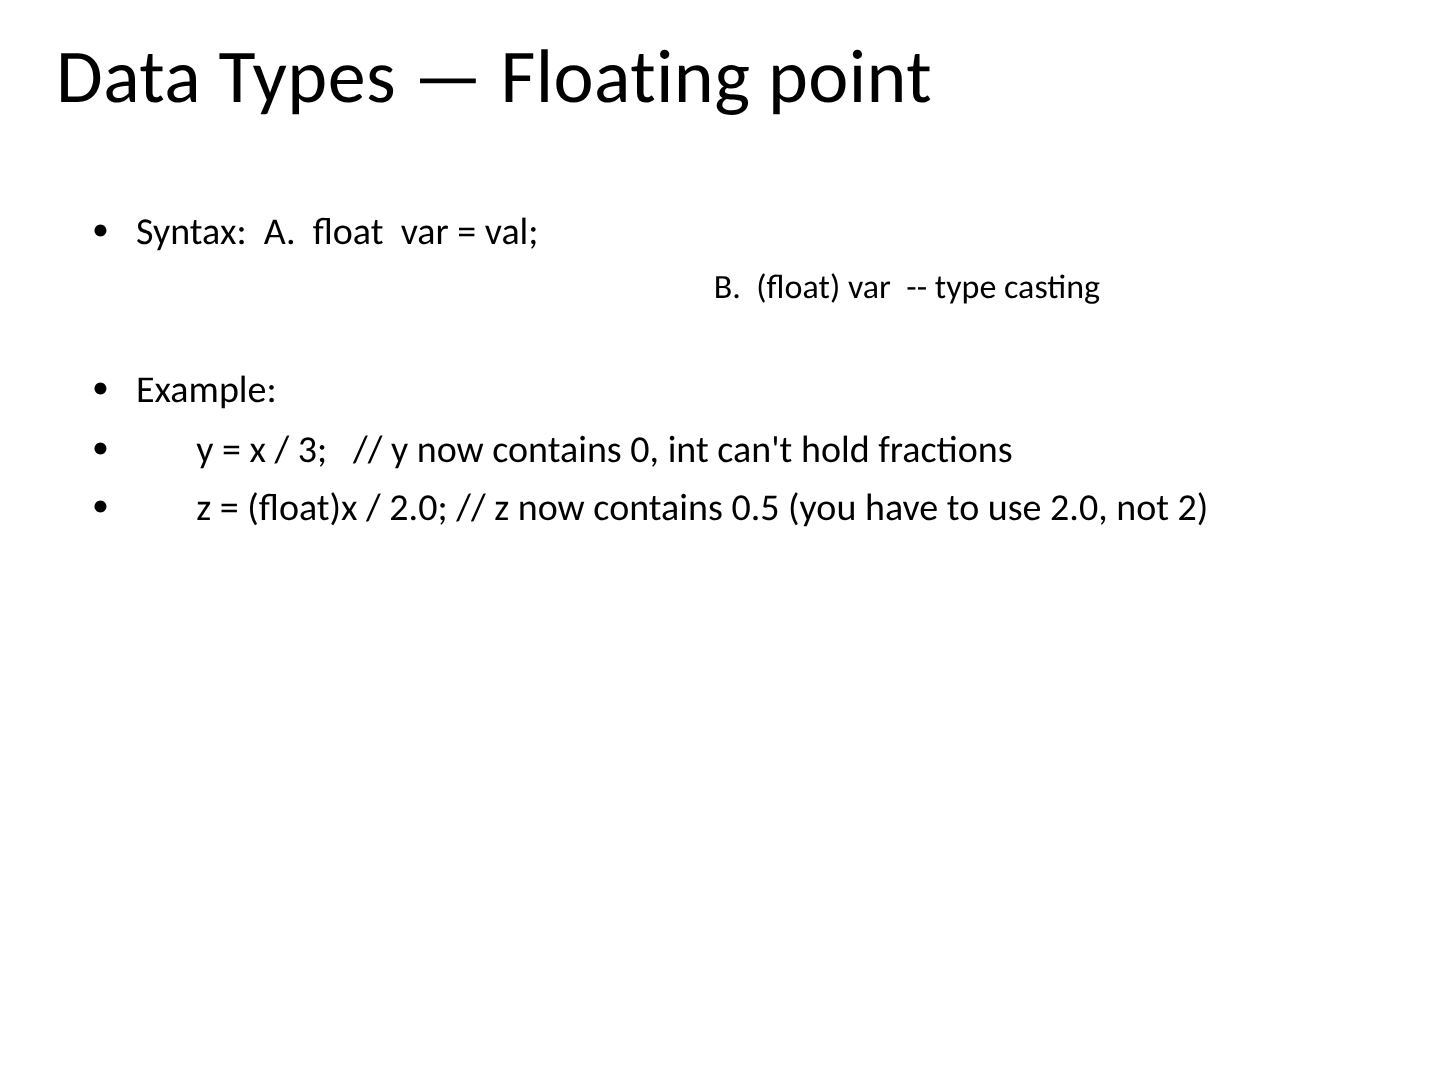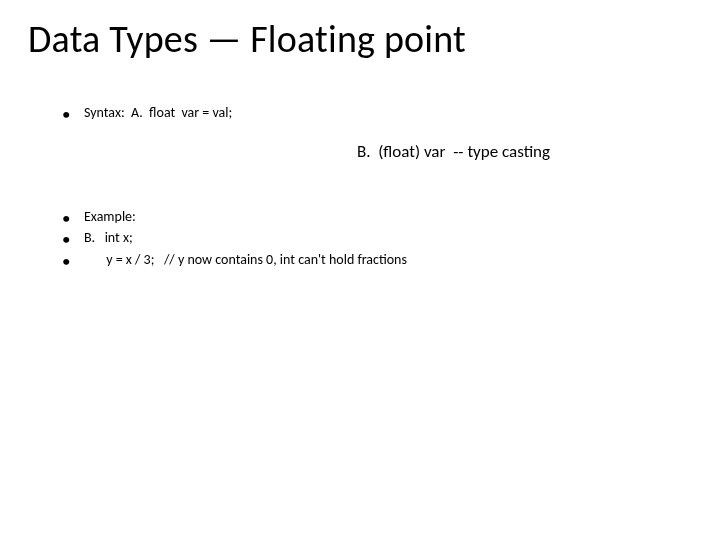--- a/index.html
+++ b/index.html
@@ -20,23 +20,23 @@
   }
   .title {
     font-size: 38px;
     font-weight: 400;
     letter-spacing: 0.2px;
     margin: 0 0 40px 0;
     line-height: 1.15;
   }
   ul.bullets {
     list-style: none;
-    margin: 16px;
+    margin: 0;
     padding: 0;
-    font-size: 14px;
+    font-size: 19px;
     line-height: 1.55;
   }
   ul.bullets > li {
     position: relative;
     padding-left: 40px;
     white-space: pre;
   }
   ul.bullets > li::before {
     content: "•";
     position: absolute;
@@ -66,17 +66,17 @@
 
   <ul class="bullets">
     <li>Syntax:  A.  float  var = val;</li>
   </ul>
   <span class="sub-indent">B.  (float) var  -- type casting</span>
 
   <div class="gap"></div>
 
   <ul class="bullets">
     <li>Example:</li>
-    <li>B.   int x;</li>
     <li>       y = x / 3;   // y now contains 0, int can't hold fractions</li>
+    <li>       z = (float)x / 2.0; // z now contains 0.5 (you have to use 2.0, not 2)</li>
   </ul>
 
 </div>
 
 </body></html>

